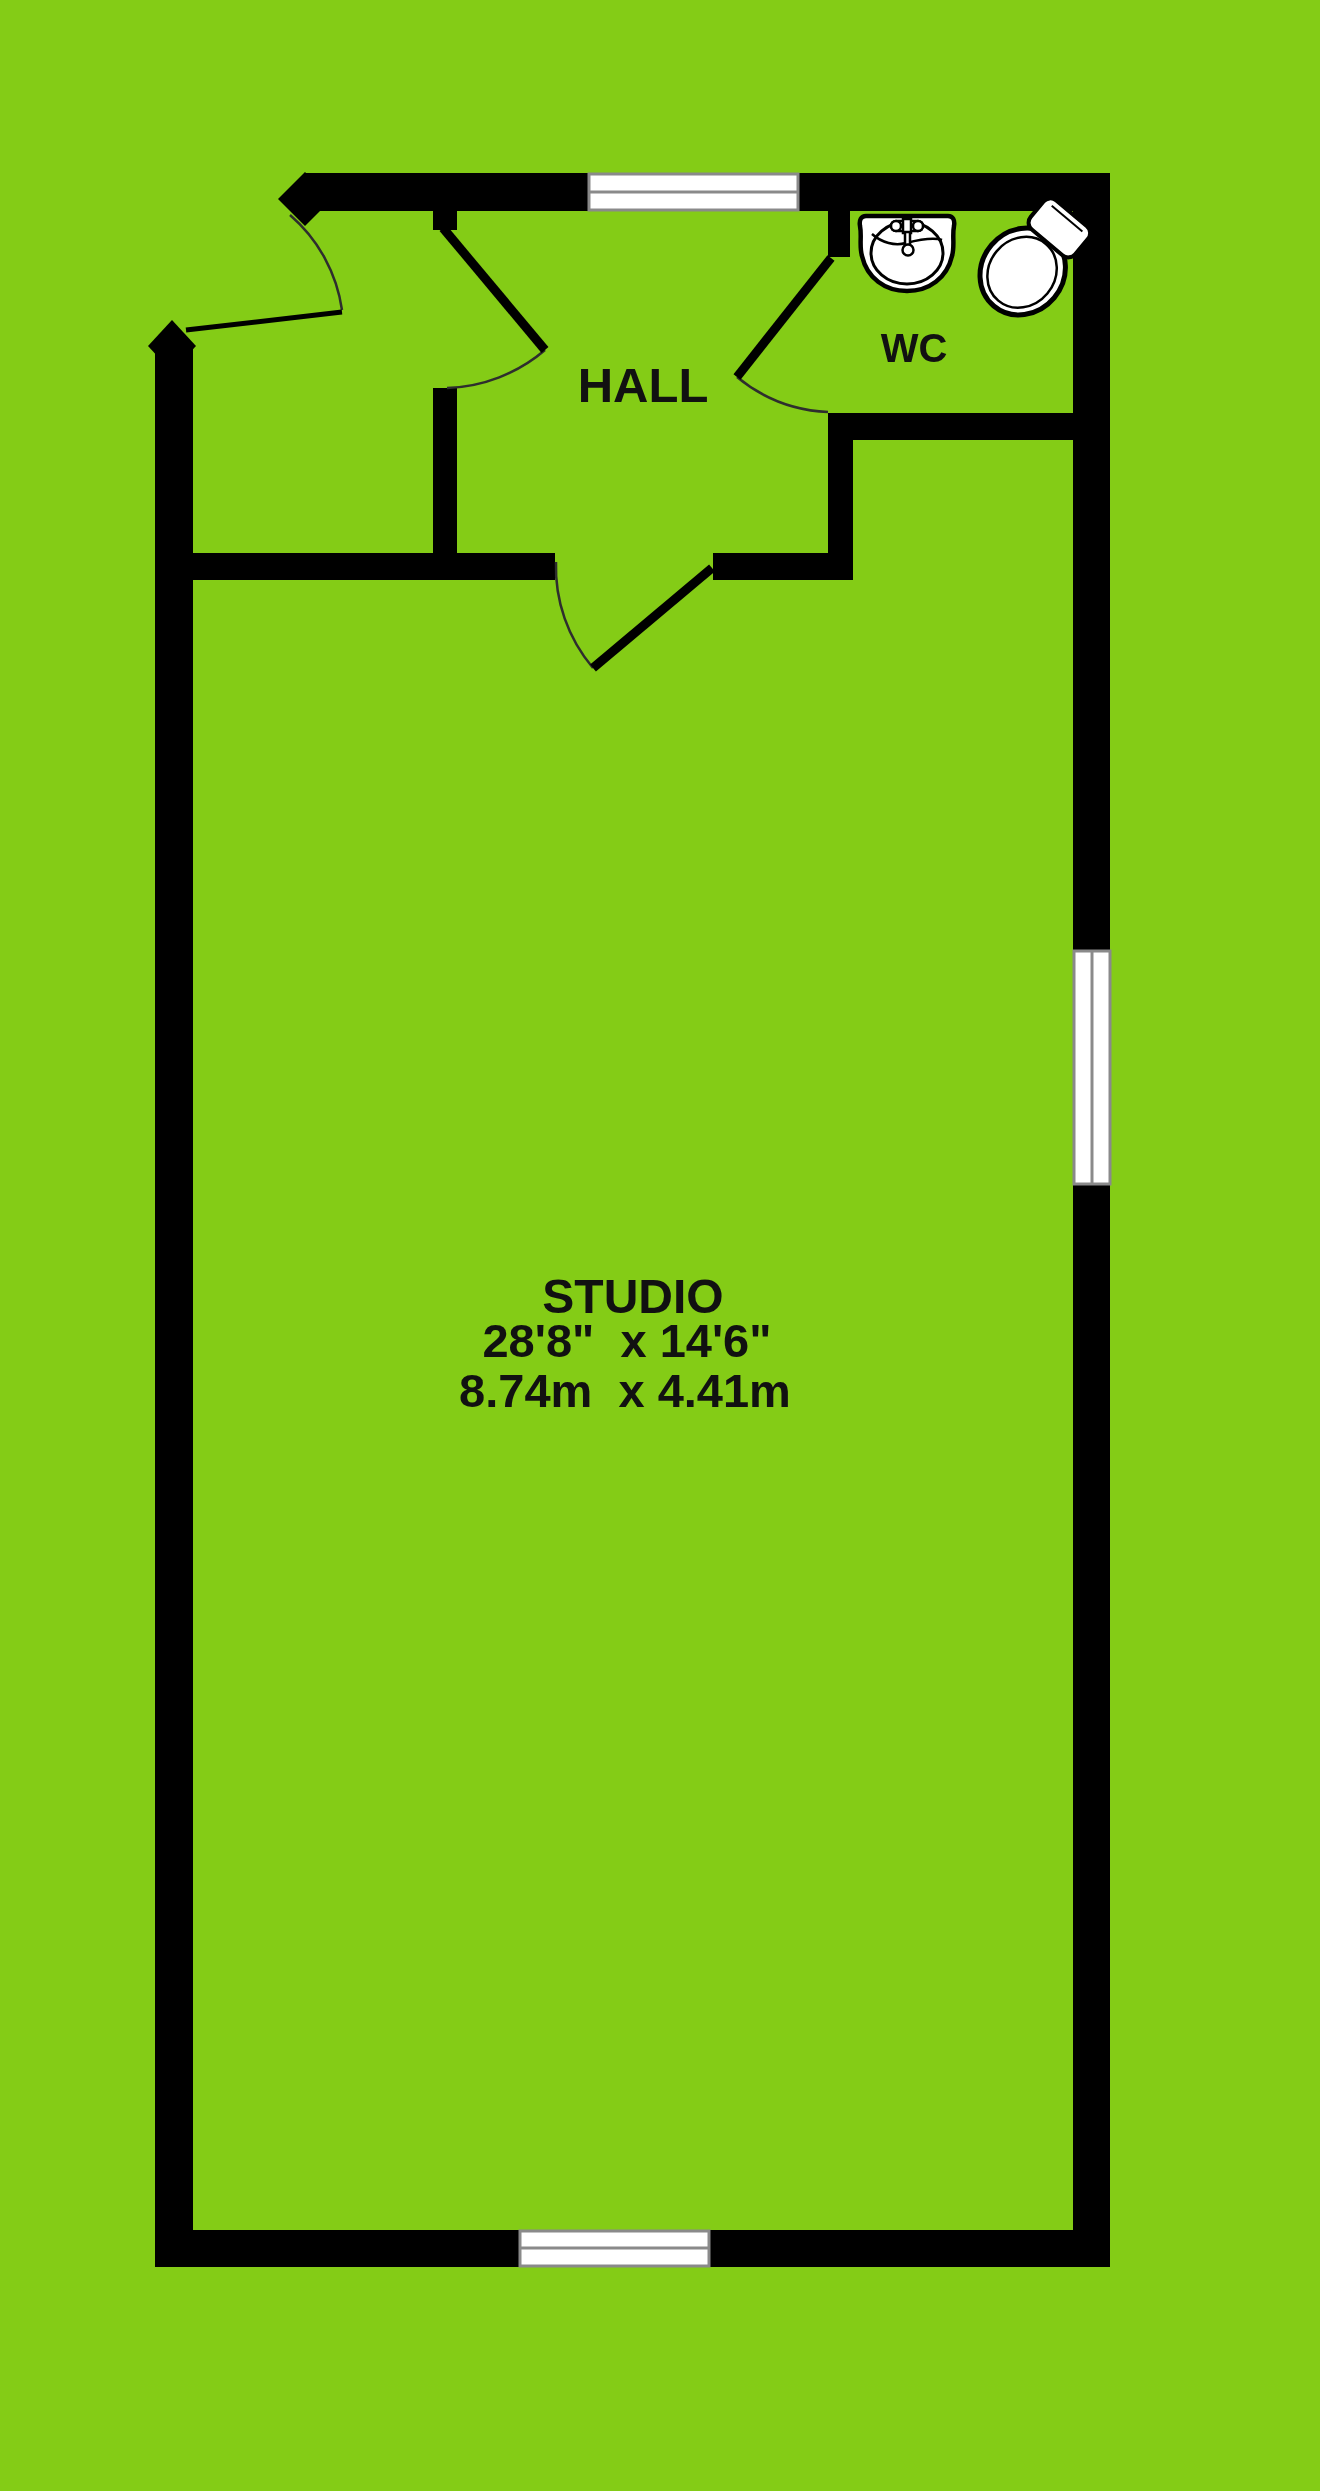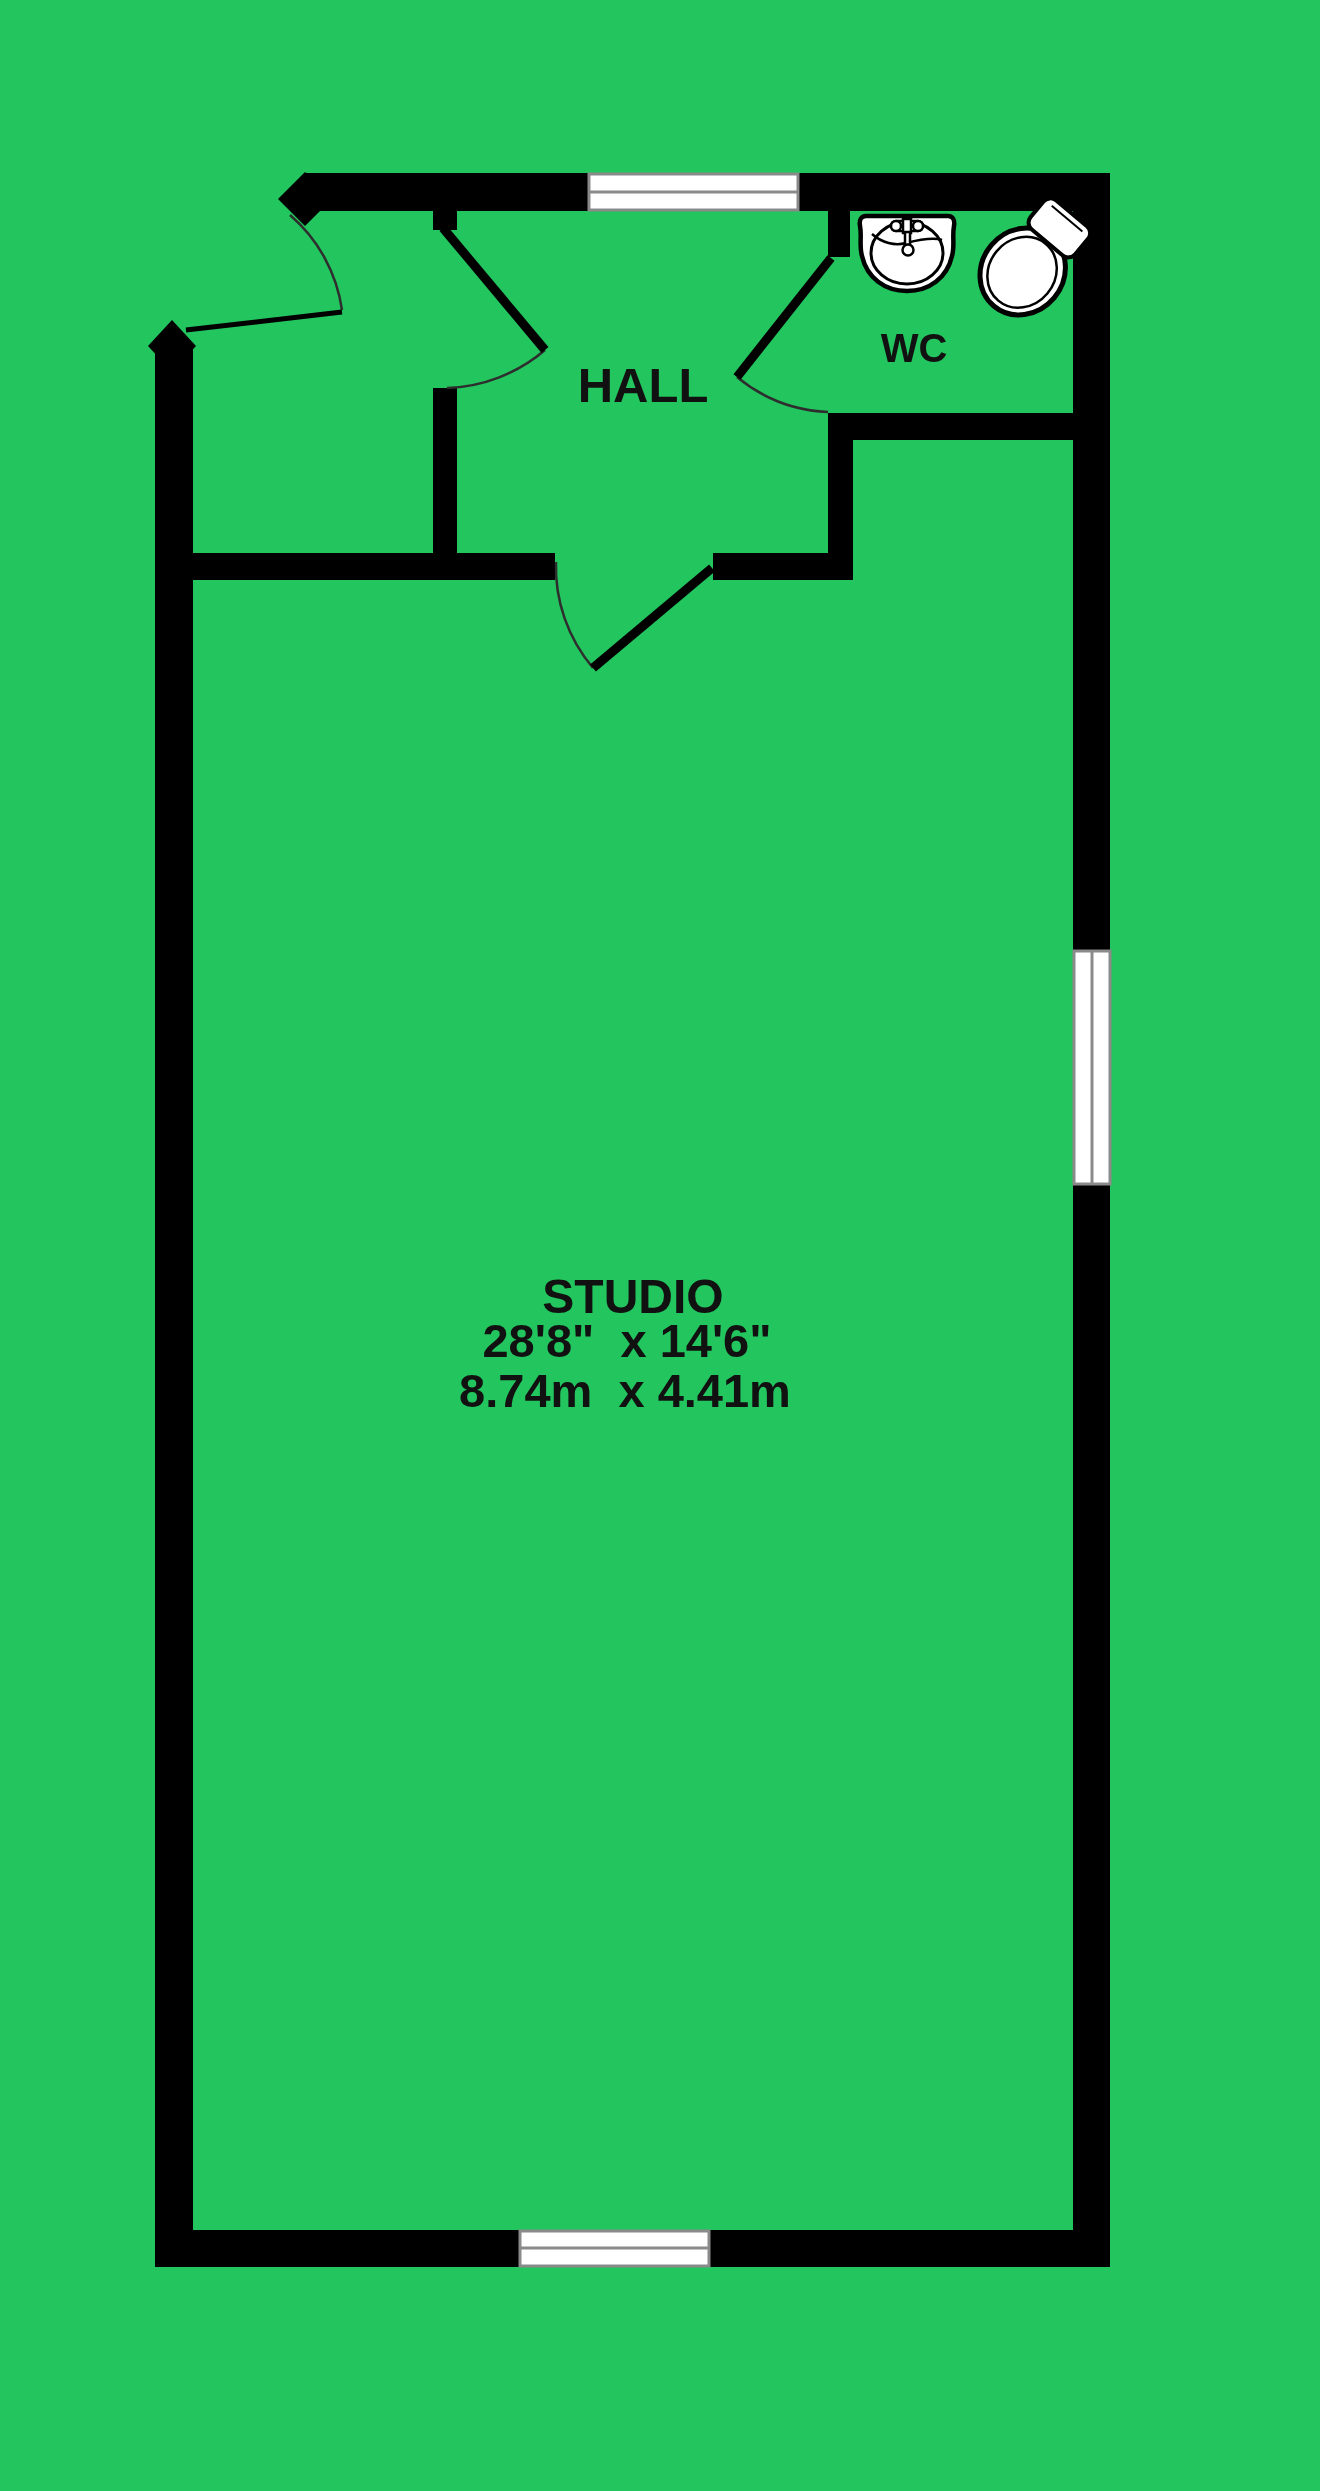--- a/index.html
+++ b/index.html
@@ -1,20 +1,20 @@
 <!DOCTYPE html>
 <html><head>
 <meta charset="utf-8">
 <style>
   html, body { margin: 0; padding: 0; background: #ffffff; }
   .canvas {
     position: relative;
     width: 1320px;
     height: 2491px;
-    background: #22c55e;
+    background: #84cc16;
     font-family: "Liberation Sans", sans-serif;
   }
   svg { position: absolute; left: 0; top: 0; }
   text {
     font-family: "Liberation Sans", sans-serif;
     font-weight: bold;
     fill: #111111;
     text-anchor: middle;
   }
   .room-label-lg { font-size: 49px; }

